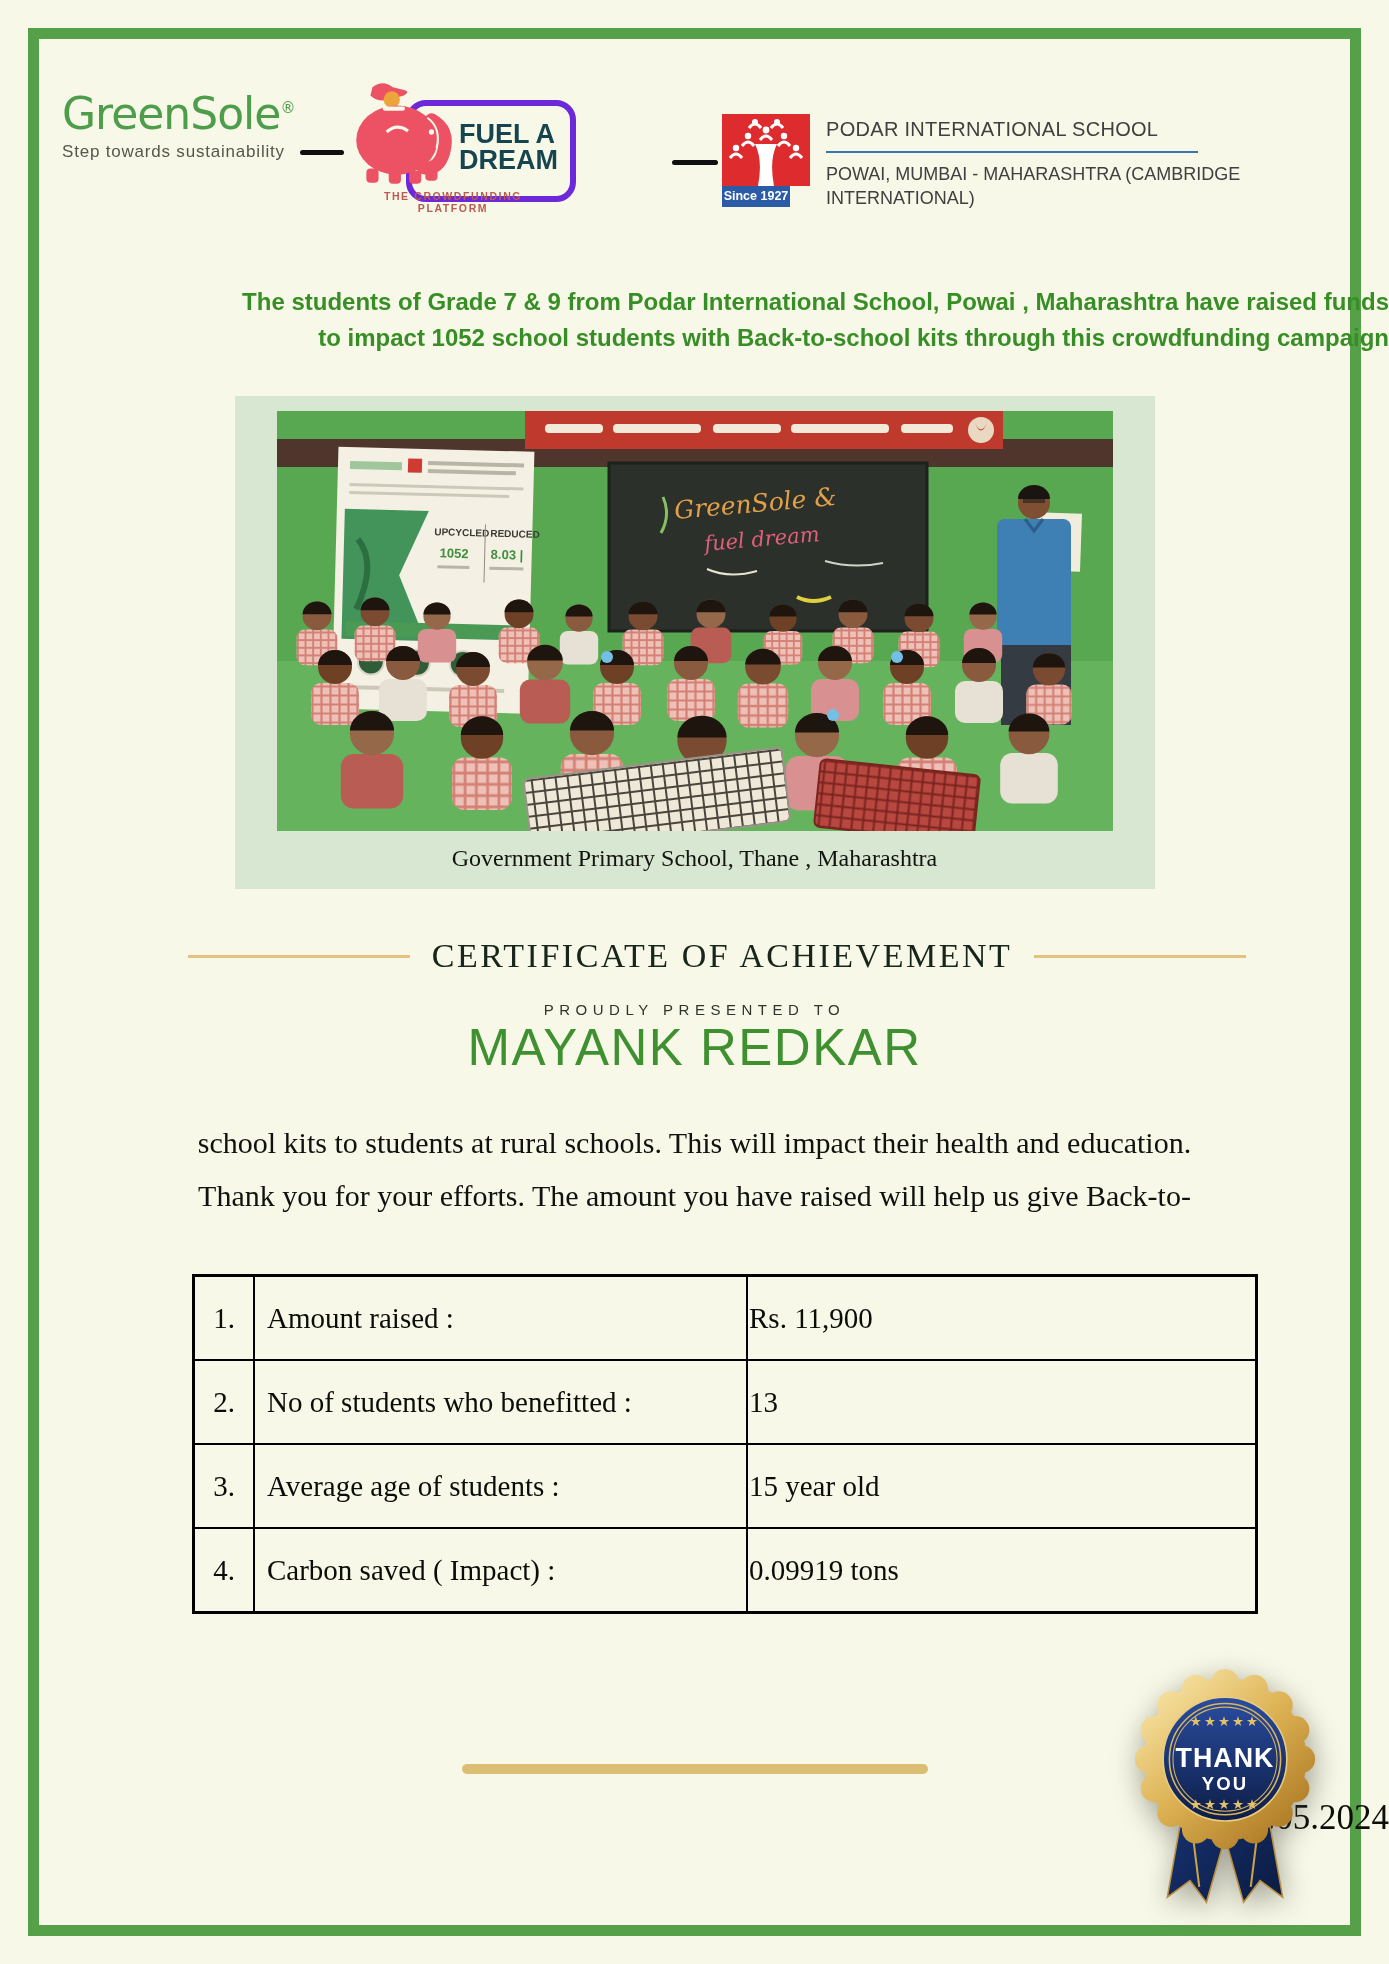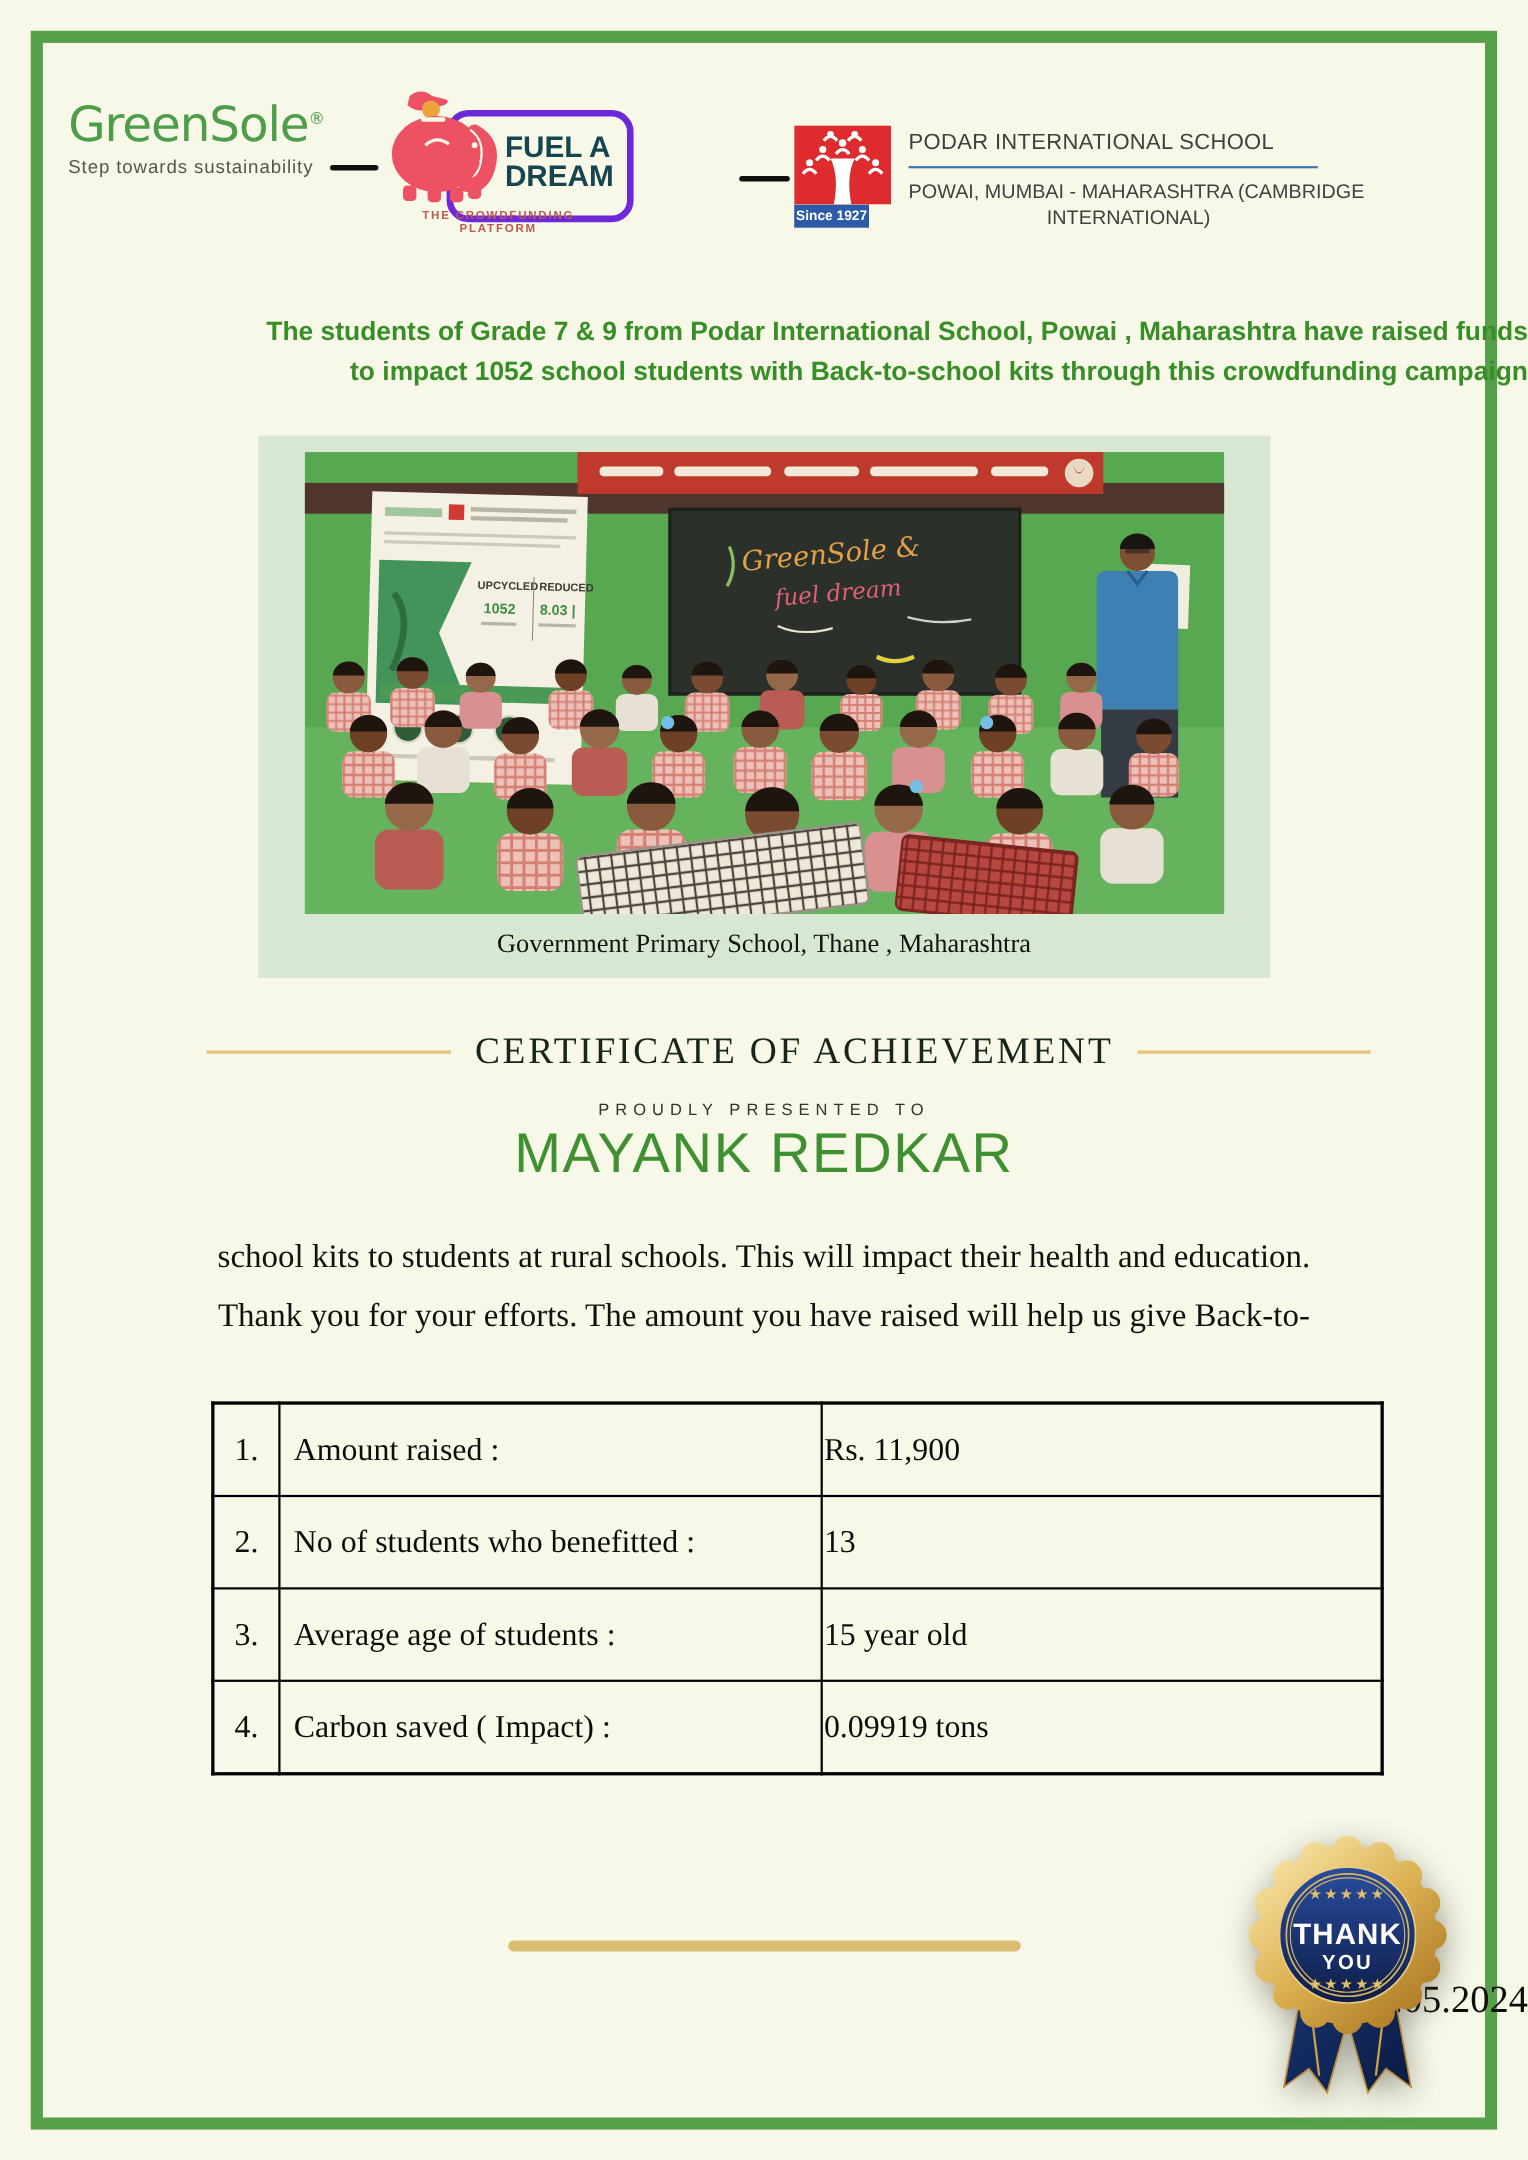--- a/index.html
+++ b/index.html
@@ -24,21 +24,21 @@
   .fad-elephant{position:absolute;left:0;top:-6px;width:122px;height:108px;}
   .fad-tag{position:absolute;left:4px;top:106px;width:210px;text-align:center;font-size:10.5px;
            letter-spacing:1.6px;color:#bb5a50;font-weight:700;}
 
   .podar-badge{position:absolute;left:722px;top:114px;width:68px;}
   .podar-tree{display:block;width:88px;height:72px;}
   .podar-since{background:#2b5ba6;color:#fff;font-size:12.5px;font-weight:700;text-align:center;padding:3px 0 4px;}
   .podar-text{position:absolute;left:826px;top:118px;width:400px;color:#404040;}
   .podar-name{font-size:20px;letter-spacing:.3px;}
   .podar-line{border-top:2px solid #3b74ae;width:372px;margin:10px 0 9px;}
-  .podar-loc{font-size:18px;line-height:1.35;white-space:nowrap;text-align:center;}
+  .podar-loc{font-size:18px;line-height:1.35;white-space:nowrap;}
 
   
   .statement{margin:56px auto 0;text-align:right;font-weight:700;font-size:24px;line-height:1.5;
              color:#388e26;white-space:nowrap;z-index:2;position:relative;}
 
   
   .photo-panel{position:relative;margin:40px auto 0;width:920px;background:#d8e7d2;padding-top:15px;z-index:2;}
   .photo{display:block;margin:0 auto;width:836px;height:420px;}
   .caption{height:58px;line-height:54px;text-align:center;font-family:"Liberation Serif",serif;
            font-size:24px;color:#12140f;}

